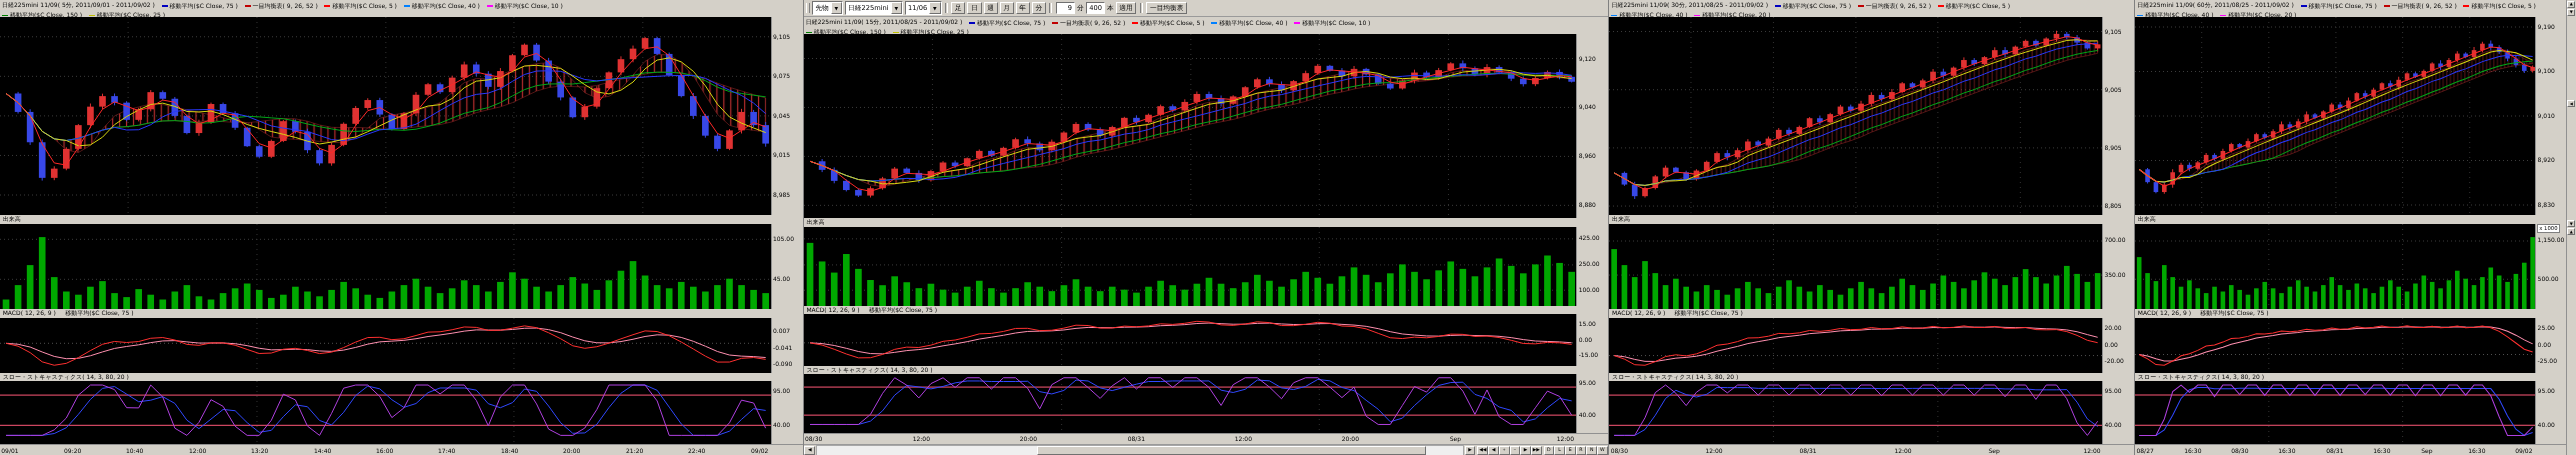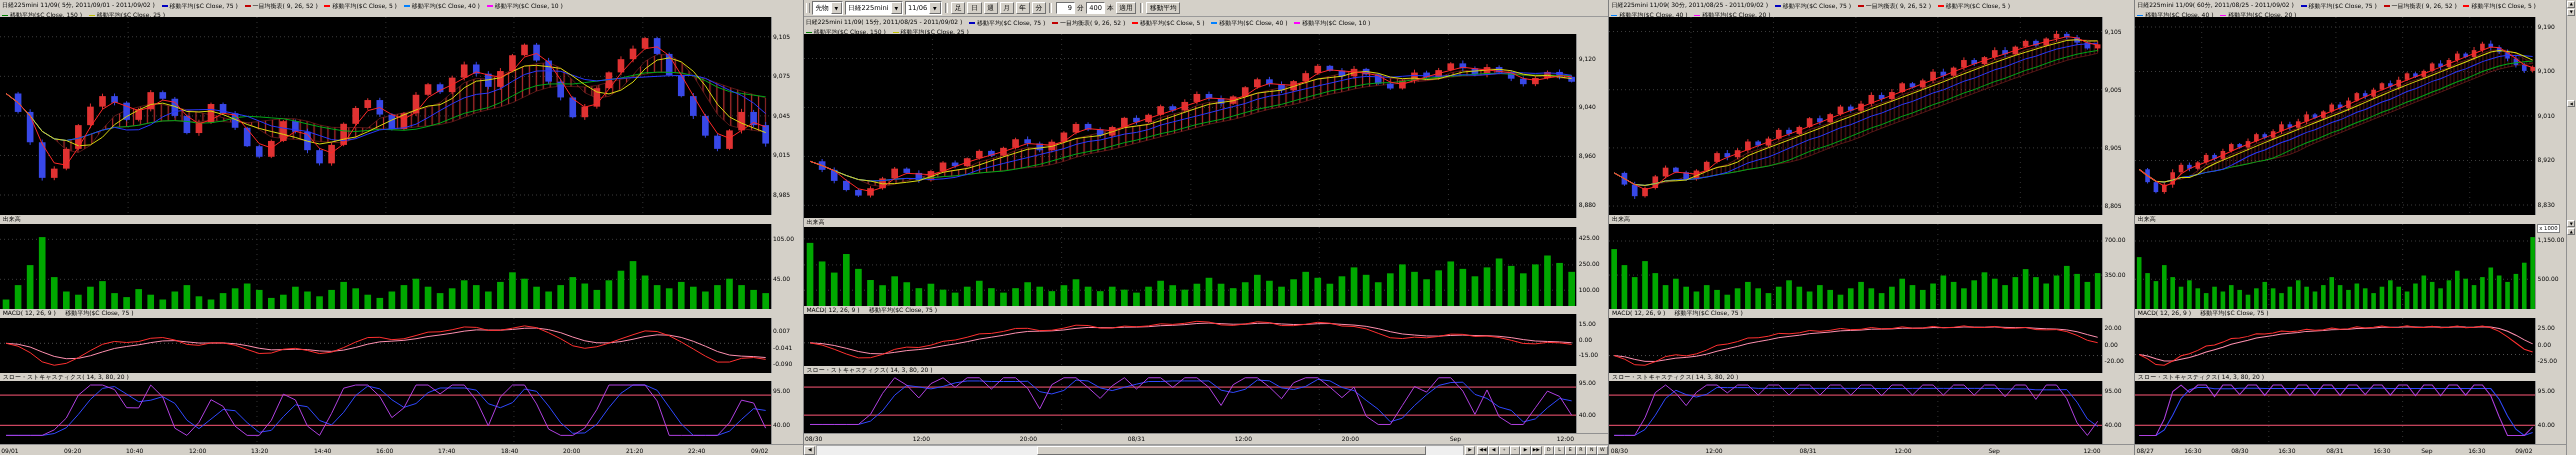--- a/index.html
+++ b/index.html
@@ -388,21 +388,21 @@
     <button class="tb-btn">月</button>
     <button class="tb-btn">年</button>
     <button class="tb-btn">分</button>
     <span class="sep"></span>
     <span class="tb-input">9</span>
     <span class="tb-unit">分</span>
     <span class="tb-input">400</span>
     <span class="tb-unit">本</span>
     <button class="tb-btn">適用</button>
     <span class="sep"></span>
-    <button class="tb-btn">移動平均</button>
+    <button class="tb-btn">一目均衡表</button>
   </div>
   <div class="hdr">
     <div class="hdr-row"><span class="leg">
           <span>日経225mini 11/09( 15分, 2011/08/25 - 2011/09/02 )</span>
         </span><span class="leg">
           <span class="chip" style="background: rgb(0, 0, 192);"></span>
           <span>移動平均($C Close, 75 )</span>
         </span><span class="leg">
           <span class="chip" style="background: rgb(192, 0, 0);"></span>
           <span>一目均衡表( 9, 26, 52 )</span>

